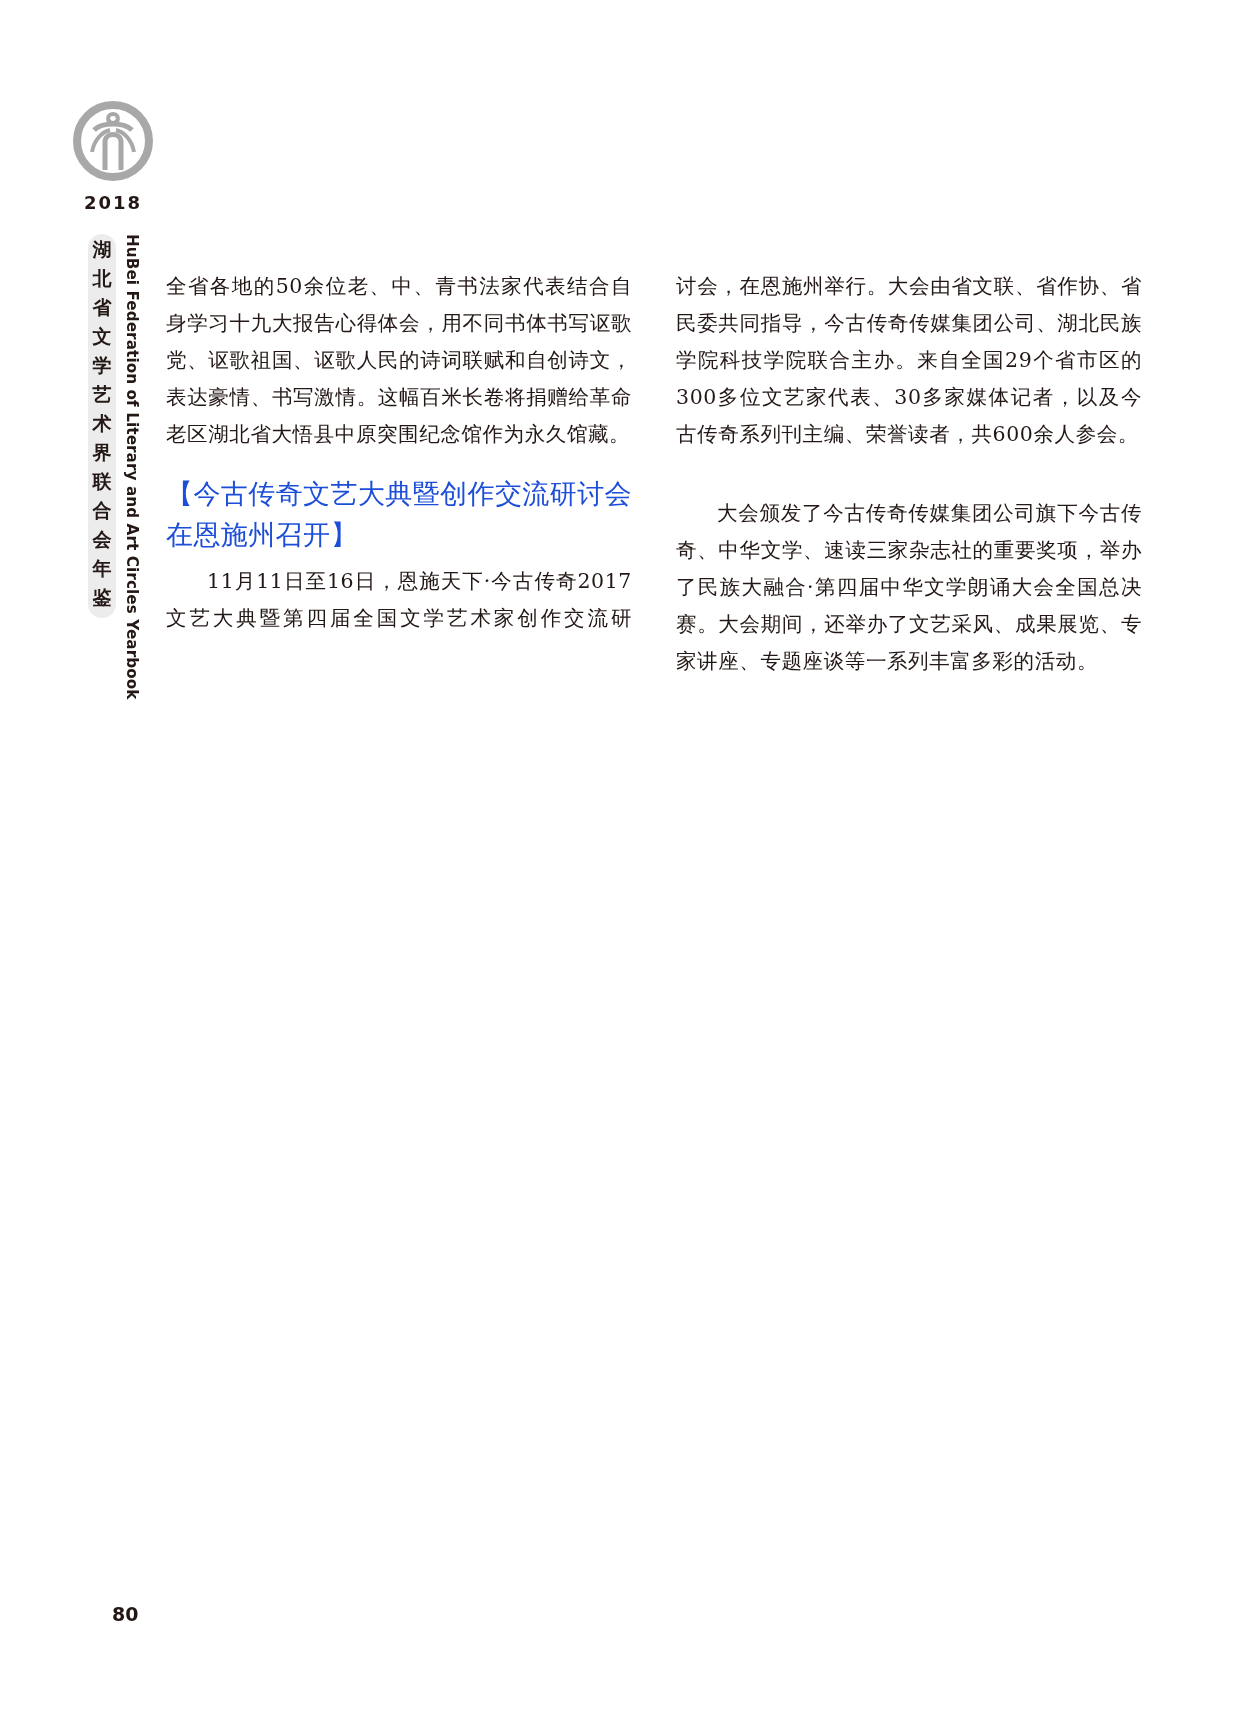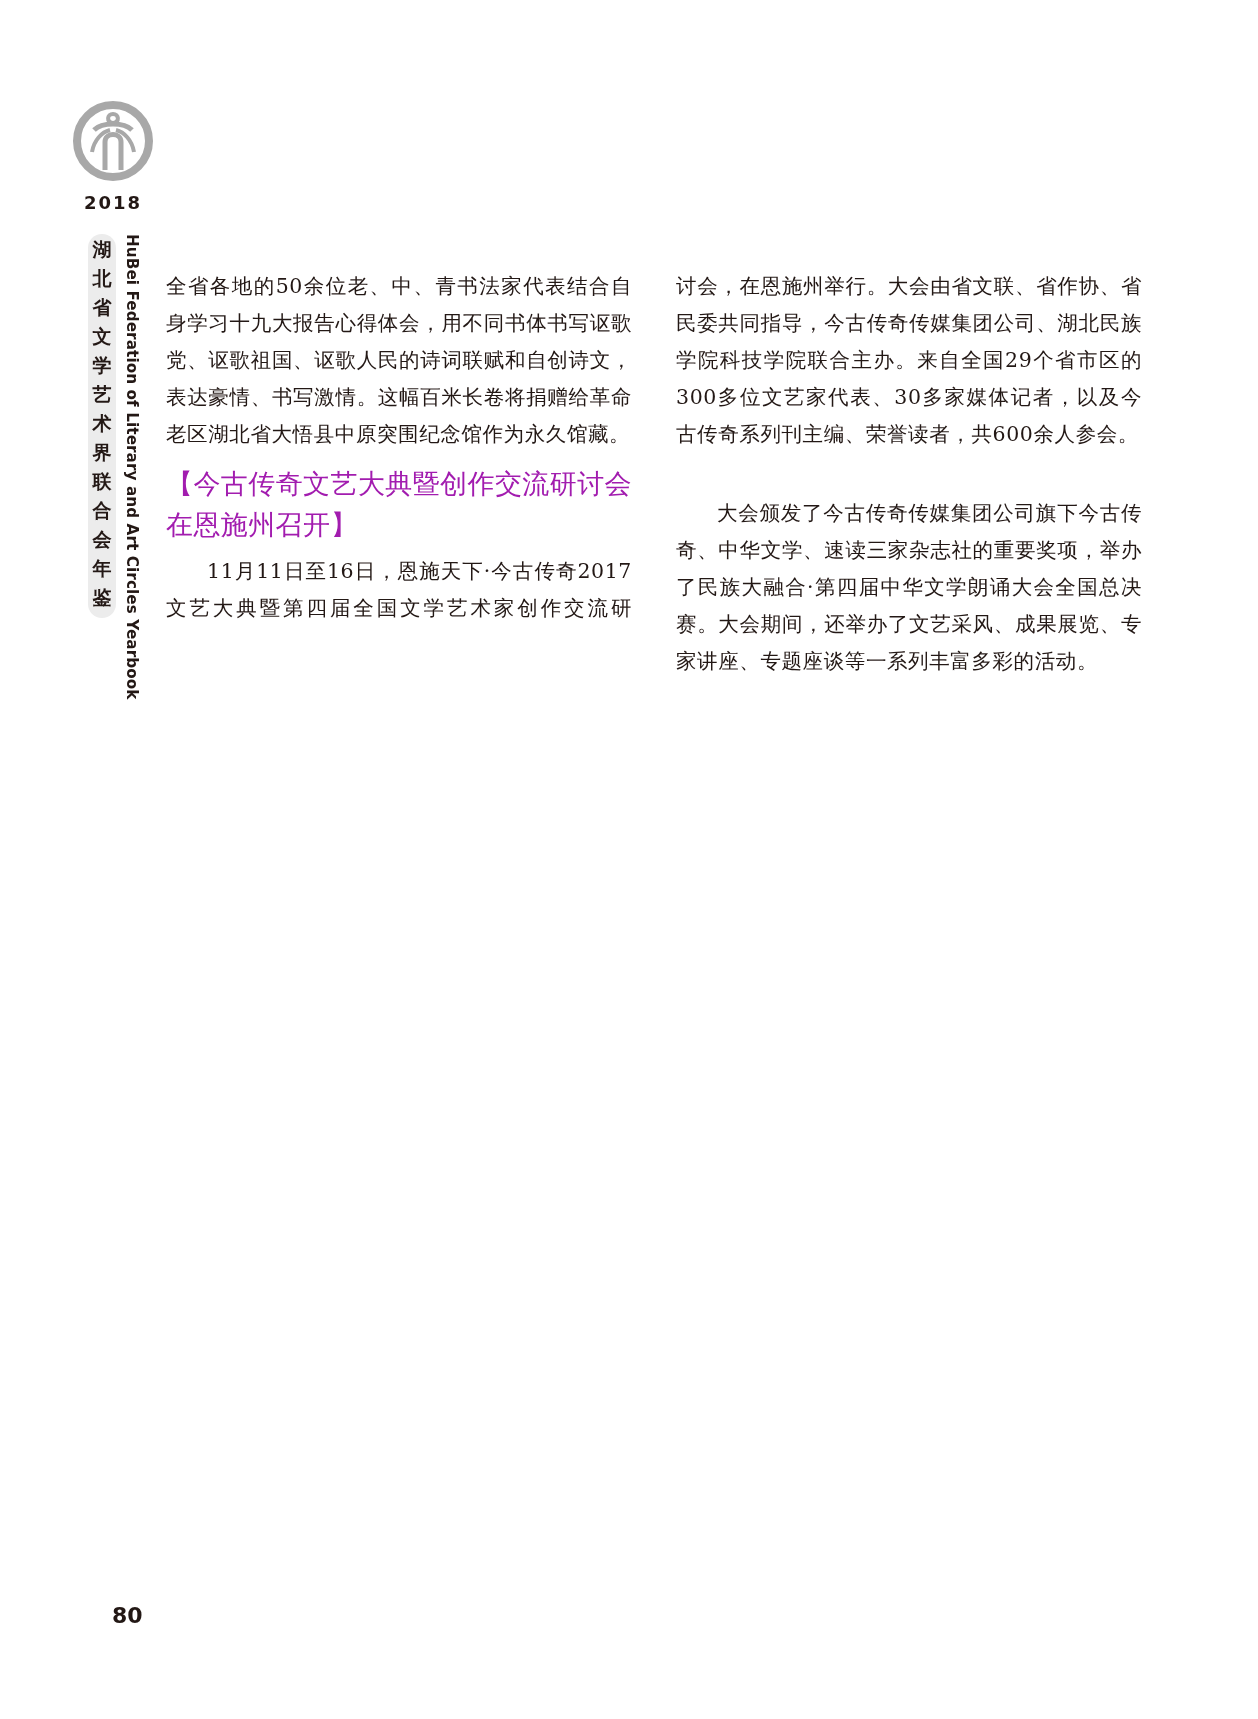--- a/index.html
+++ b/index.html
@@ -24,28 +24,28 @@
                   font-size: 15.2px; letter-spacing: 0.1px; color: #231815; }
 
   .col { position: absolute; top: 226px; width: 466px; }
   .col1 { left: 166px; }
   .col2 { left: 676px; }
   .p { margin: 0; font-size: 20.5px; line-height: 37px; text-align: justify;
        text-align-last: justify; letter-spacing: 0.6px; }
   .p.last { text-align-last: left; margin-top: 42px; }
   .indent { text-indent: 41px; }
 
-  .heading { margin: 10px 0 0 0; font-family: "DejaVu Sans", "Liberation Sans", sans-serif;
+  .heading { margin: 20px 0 0 0; font-family: "DejaVu Sans", "Liberation Sans", sans-serif;
              font-size: 27px; line-height: 41px; font-weight: normal; letter-spacing: 0.4px;
-             text-align: justify; text-align-last: left; color: #a21caf; }
+             text-align: justify; text-align-last: left; color: #1d4ed8; }
   .after-heading { margin-top: 8px; }
 
   .page-num { position: absolute; left: 112px; top: 1603px;
               font-family: "DejaVu Sans", "Liberation Sans", sans-serif; font-weight: bold;
-              font-size: 22px; color: #231815; }
+              font-size: 19px; color: #231815; }
 </style>
 </head>
 <body>
 
 <svg class="logo" viewBox="0 0 82 82">
   <circle cx="41" cy="41" r="36" fill="none" stroke="#a8a8a8" stroke-width="8"></circle>
   <path d="M41 14 C 35 14, 34 22, 41 23 C 48 22, 47 14, 41 14 Z" fill="none" stroke="#a8a8a8" stroke-width="4"></path>
   <path d="M22 30 C 30 22, 52 22, 60 30" fill="none" stroke="#a8a8a8" stroke-width="5"></path>
   <path d="M33 70 L 33 42 C 33 32, 49 32, 49 42 L 49 70" fill="none" stroke="#a8a8a8" stroke-width="5"></path>
   <path d="M20 52 C 22 40, 30 32, 38 30" fill="none" stroke="#a8a8a8" stroke-width="4"></path>

